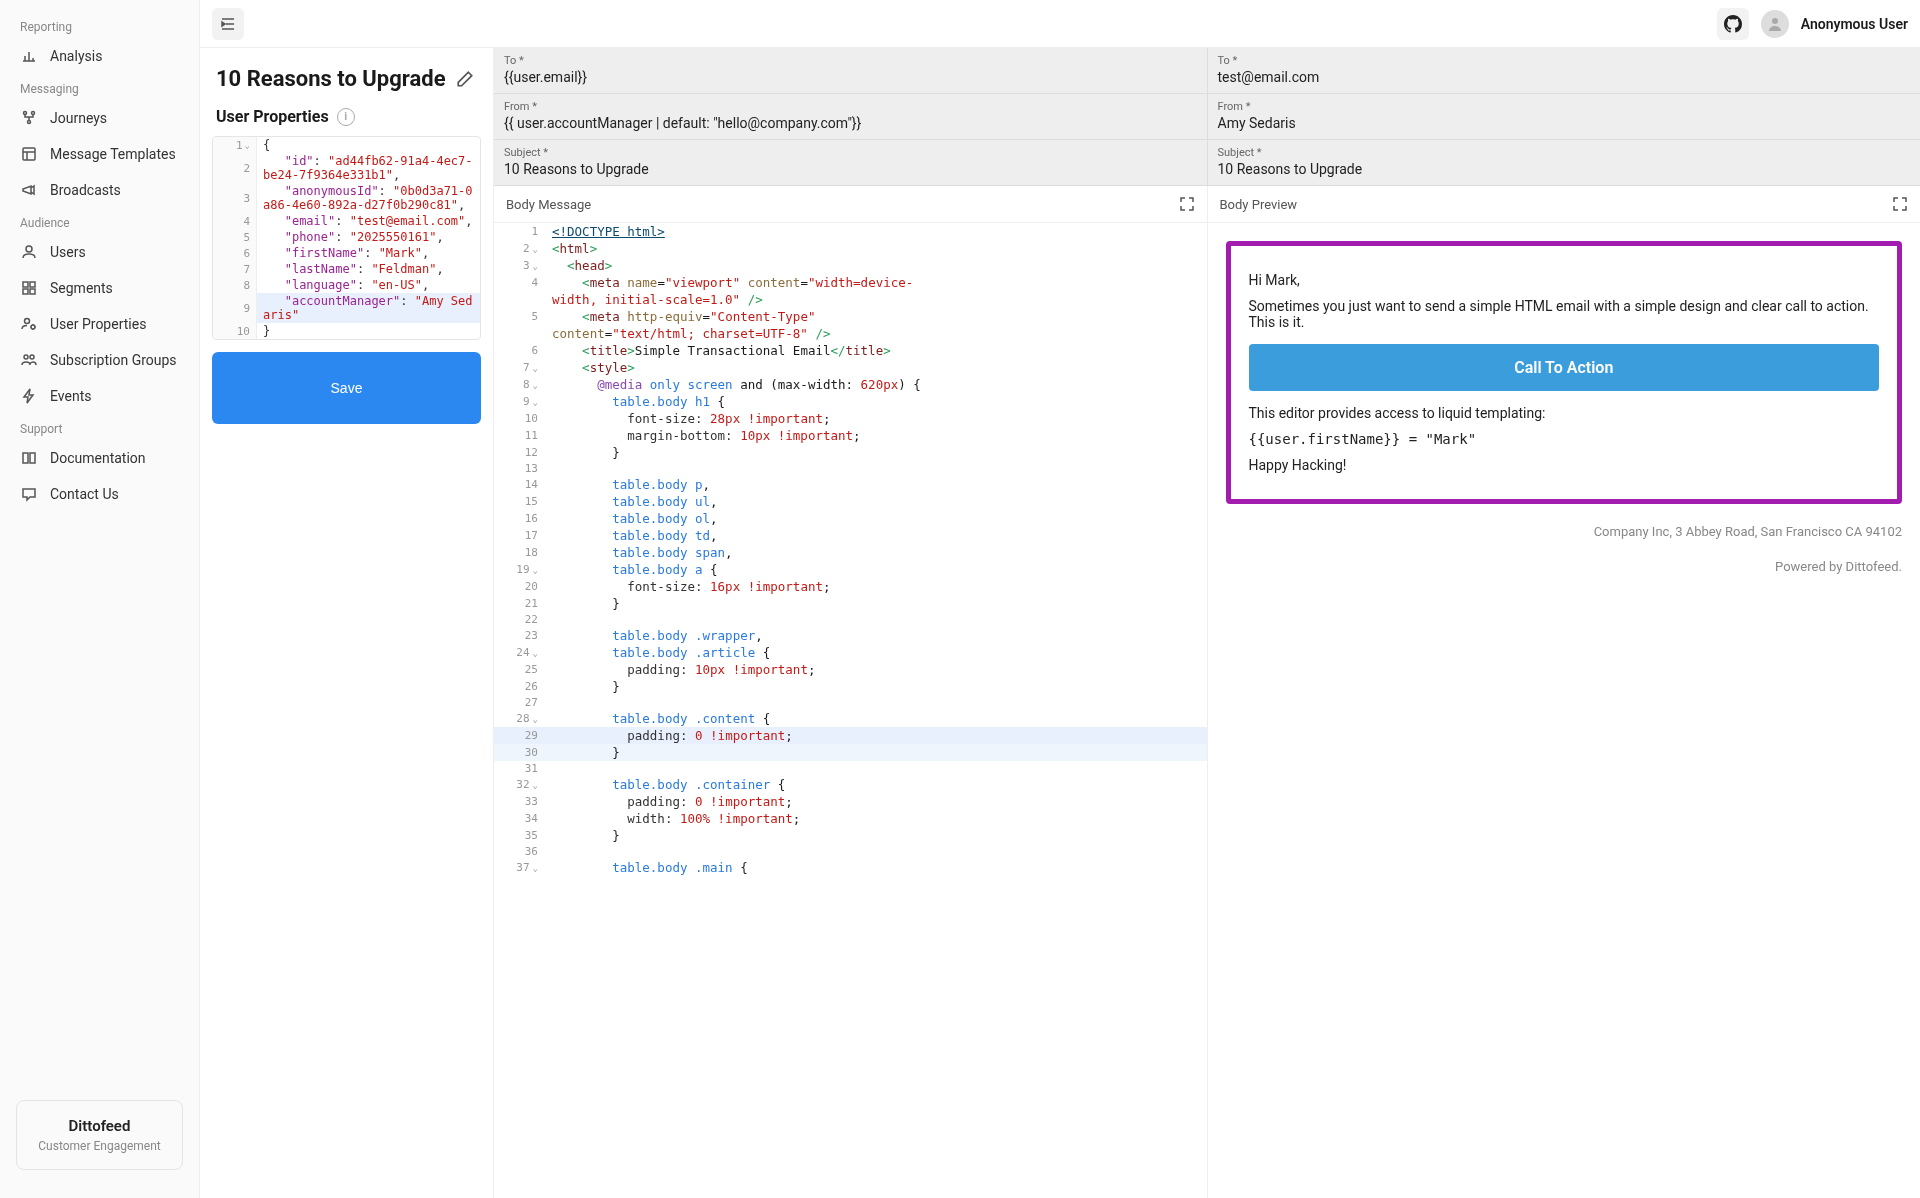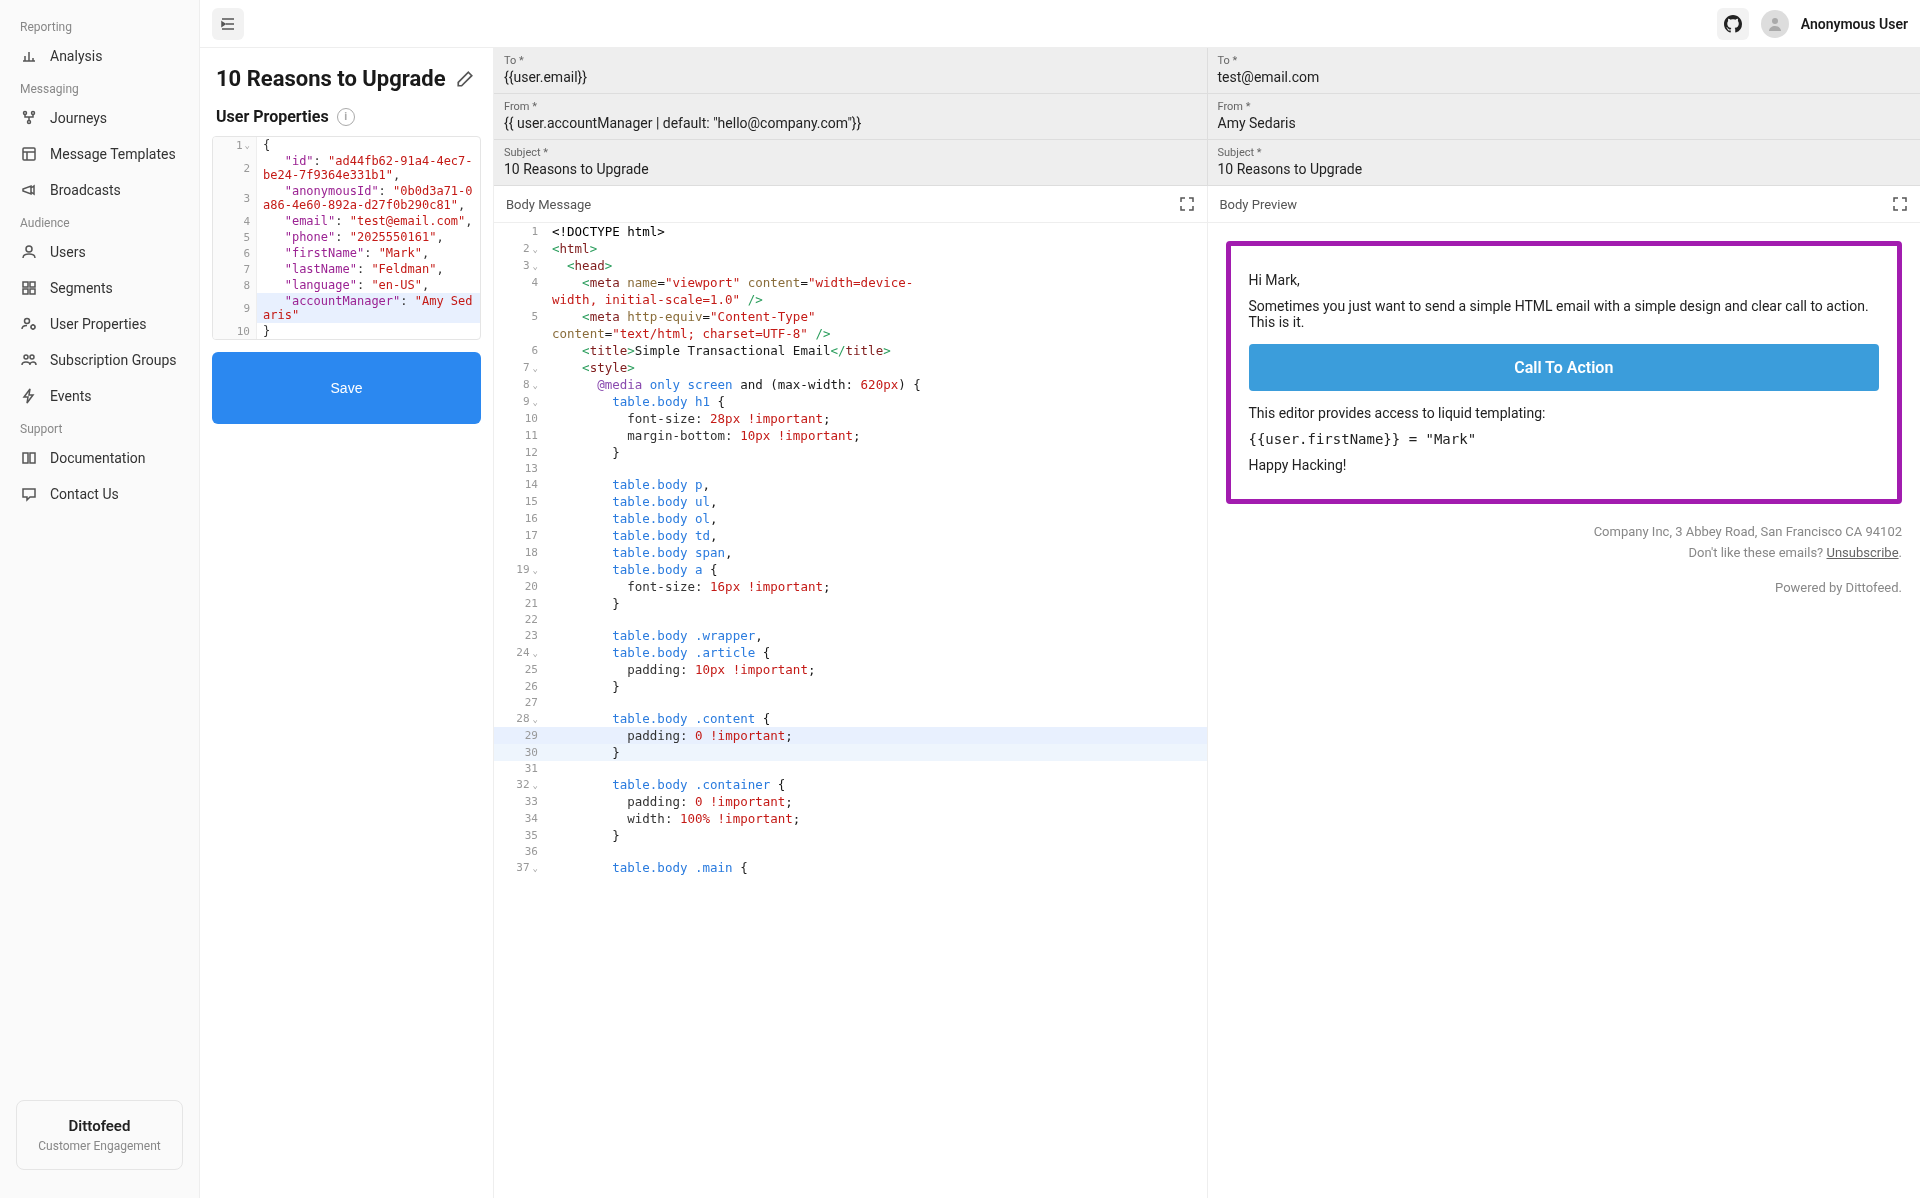--- a/index.html
+++ b/index.html
@@ -55,21 +55,21 @@
 .body-col:last-child { border-right: none; }
 .body-header { display: flex; align-items: center; justify-content: space-between; padding: 10px 12px; font-size: 13px; color: #555; border-bottom: 1px solid #eee; }
 .expand-ico { width:16px; height:16px; cursor:pointer; }
 
 .code-editor { flex: 1; overflow: auto; font-family: "SF Mono", Monaco, Consolas, monospace; font-size: 12.5px; background: #fff; }
 .code-line { display: flex; }
 .code-gutter { width: 52px; color: #999; text-align: right; padding: 1px 8px 1px 0; user-select: none; font-size: 11px; display:flex; justify-content:flex-end; align-items:center; gap:3px; }
 .code-txt { flex: 1; padding: 1px 6px; white-space: pre; }
 .code-line.hl1 { background: #e8f0fe; }
 .code-line.hl2 { background: #eef5fd; }
-.t-doctype { color: #000000; }
+.t-doctype { color: #0c4a6e; text-decoration: underline; }
 .t-tag { color: #2a9d5c; }
 .t-tagname { color: #7f1d1d; }
 .t-attr { color: #8a6d3b; }
 .t-val { color: #c41a16; }
 .t-kw { color: #8a4baf; }
 .t-sel { color: #2a7bde; }
 .t-prop { color: #333; }
 .t-num { color: #c41a16; }
 .t-imp { color: #c41a16; }
 
@@ -503,21 +503,20 @@
               <div class="pv-box">
                 <p class="pv-greet">Hi Mark,</p>
                 <p>Sometimes you just want to send a simple HTML email with a simple design and clear call to action. This is it.</p>
                 <a class="cta">Call To Action</a>
                 <p>This editor provides access to liquid templating:</p>
                 <p class="pv-mono">{{user.firstName}} = "Mark"</p>
                 <p>Happy Hacking!</p>
               </div>
               <div class="pv-footer">
                 <div>Company Inc, 3 Abbey Road, San Francisco CA 94102</div>
-                <div><span>Don't like these emails? </span><a href="#">Unsubscribe</a>.</div>
                 <div style="margin-top:14px;">Powered by Dittofeed.</div>
               </div>
             </div>
           </div>
         </div>
       </div>
     </div>
   </div>
 </div>
 

